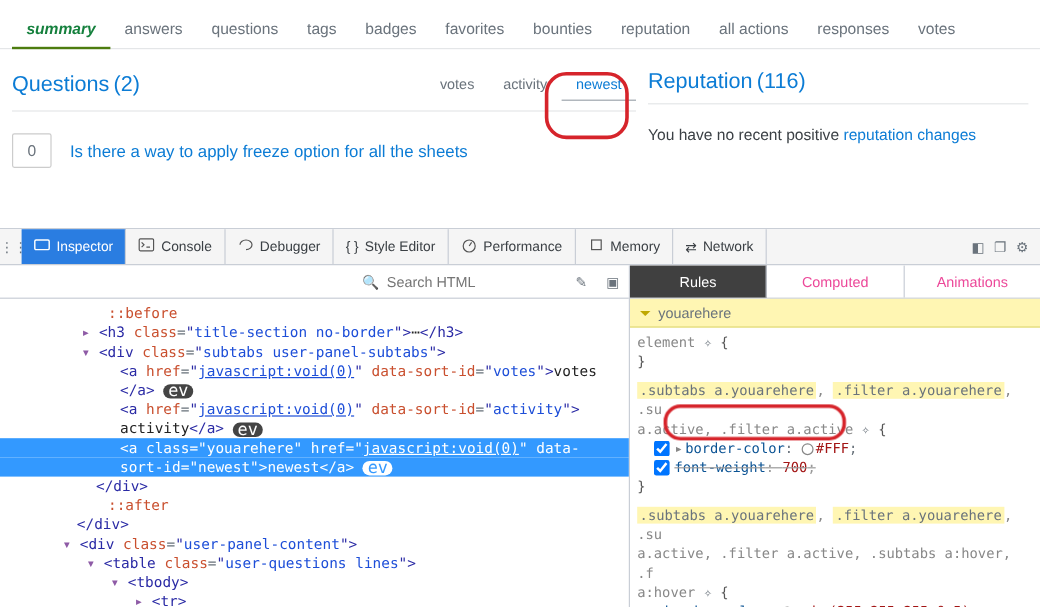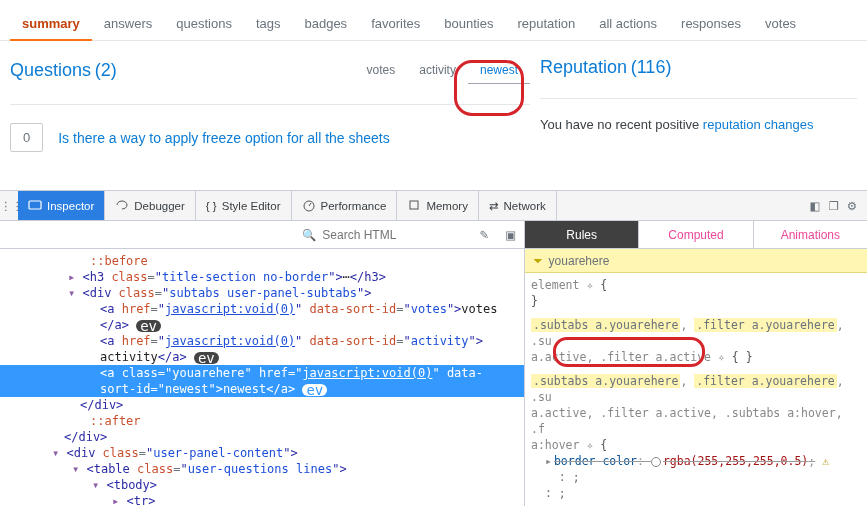--- a/index.html
+++ b/index.html
@@ -1,27 +1,27 @@
 <!DOCTYPE html>
 <html><head>
 <meta charset="utf-8">
 <style>
 * { box-sizing: border-box; margin: 0; padding: 0; }
 body { font-family: Arial, Helvetica, sans-serif; font-size: 13px; color: #6a737c; background: #fff; width: 867px; height: 506px; overflow: hidden; position: relative; }
 
 
 .top-nav { display: flex; gap: 0; padding: 8px 10px 0; border-bottom: 1px solid #e4e6e8; }
 .top-nav a { padding: 8px 12px; color: #6a737c; text-decoration: none; font-size: 13px; cursor: pointer; }
-.top-nav a.active { color: #c2410c; border-bottom: 2px solid #f97316; margin-bottom: -1px; font-weight: 600; }
+.top-nav a.active { color: #15803d; border-bottom: 2px solid #4d7c0f; margin-bottom: -1px; font-weight: 600; font-style: italic; }
 
 .page-row { display: flex; }
 .left-col { width: 540px; padding: 16px 10px 10px 10px; }
 .right-col { width: 327px; padding: 16px 10px 10px 0; }
 
-.section-head { display: flex; align-items: center; justify-content: space-between; border-bottom: 1px solid #e4e6e8; padding-bottom: 20px; }
+.section-head { display: flex; align-items: center; justify-content: space-between; border-bottom: 1px solid #e4e6e8; padding-bottom: 8px; }
 .section-title { color: #0C7CD5; font-size: 18px; font-weight: 400; }
 
 .subtabs { display: flex; gap: 0; }
 .subtabs a { padding: 6px 12px; color: #6a737c; text-decoration: none; font-size: 12px; cursor: pointer; }
 .subtabs a.youarehere { color: #0C7CD5; border-bottom: 1px solid #9fa6ad; }
 
 .question-row { display: flex; align-items: center; gap: 15px; margin-top: 18px; }
 .vote-box { border: 1px solid #ccc; border-radius: 2px; padding: 6px 12px; color: #6a737c; font-size: 13px; min-width: 22px; text-align: center; }
 .question-link { color: #0C7CD5; text-decoration: none; font-size: 14px; cursor: pointer; }
 
@@ -140,20 +140,29 @@
       <span>
         <svg width="14" height="14" viewBox="0 0 14 14">
             <rect x="1" y="3" width="12" height="8" rx="1" fill="none" stroke="#fff" stroke-width="1.2"></rect>
           </svg>
       </span>
       <span>Inspector</span>
     </div>
     <div class="dt-tab">
       <span>
         <svg width="14" height="14" viewBox="0 0 14 14">
+            <rect x="1" y="2" width="12" height="10" rx="1" fill="none" stroke="#555" stroke-width="1"></rect>
+            <path d="M3 5l2 2-2 2M7 9h3" stroke="#555" stroke-width="1" fill="none"></path>
+          </svg>
+      </span>
+      <span>Console</span>
+    </div>
+    <div class="dt-tab">
+      <span>
+        <svg width="14" height="14" viewBox="0 0 14 14">
             <path d="M2 7c0-2 2-4 5-4s5 2 5 4-2 4-5 4" fill="none" stroke="#555" stroke-width="1"></path>
           </svg>
       </span>
       <span>Debugger</span>
     </div>
     <div class="dt-tab">
       <span>{ }</span>
       <span>Style Editor</span>
     </div>
     <div class="dt-tab">
@@ -228,20 +237,24 @@
         <span>youarehere</span>
       </div>
       <div class="rules">
         <div class="rule">
           <span class="sel-plain">element</span> <span>✧</span> <span class="brace">{</span><br>
           <span class="brace">}</span>
         </div>
         <div class="rule">
           <span class="sel-hi">.subtabs a.youarehere</span><span class="sel-plain">, </span><span class="sel-hi">.filter a.youarehere</span><span class="sel-plain">, .su</span><br>
           <span class="sel-plain">a.active, .filter a.active</span> <span>✧</span> <span class="brace">{</span>
+          <div class="rule-body">
+            <input type="checkbox" class="chk" checked="" style=""><span class="tw2"></span><span class="prop">border-color</span>: <span class="pswatch"></span><span class="pval">#FFF</span><span>;</span><br>
+            <input type="checkbox" class="chk" checked="" style=""><span class="strike"><span class="prop">font-weight</span>: <span class="pval">700</span>;</span>
+          </div>
           <span class="brace">}</span>
         </div>
         <div class="rule">
           <span class="sel-hi">.subtabs a.youarehere</span><span class="sel-plain">, </span><span class="sel-hi">.filter a.youarehere</span><span class="sel-plain">, .su</span><br>
           <span class="sel-plain">a.active, .filter a.active, .subtabs a:hover, .f</span><br>
           <span class="sel-plain">a:hover</span> <span>✧</span> <span class="brace">{</span>
           <div class="rule-body">
             <span class="tw2"></span><span class="strike"><span class="prop">border-color</span>: <span class="pswatch"></span><span class="pval">rgba(255,255,255,0.5)</span>;</span> <span style="color:#b58900">⚠</span><br>
             &nbsp;&nbsp;: ;<br>
             : ;

